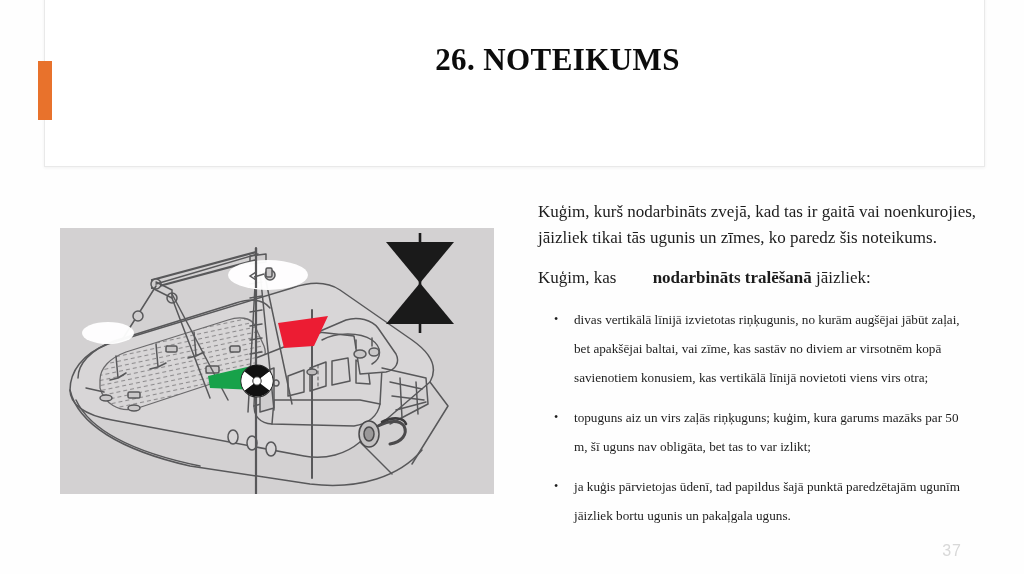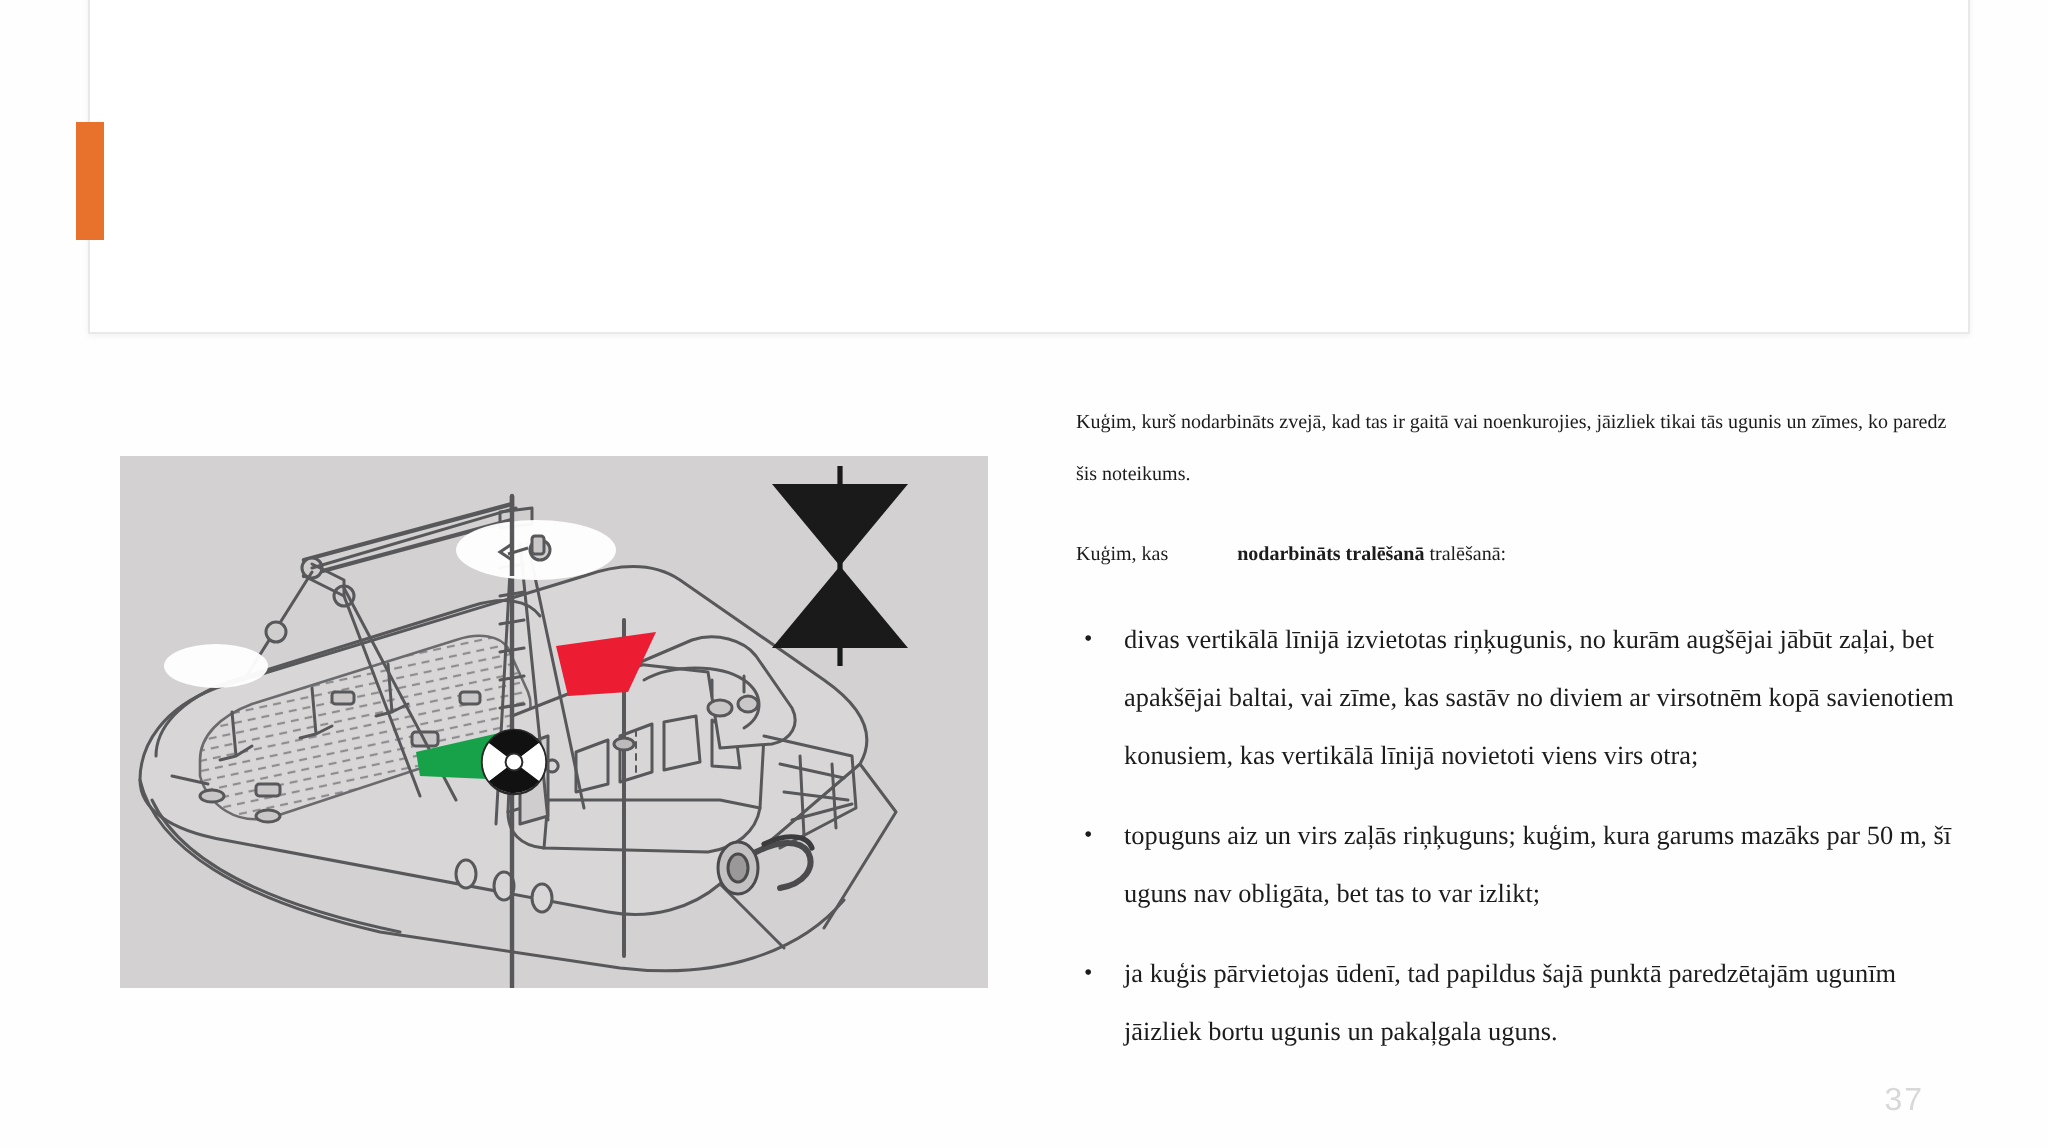--- a/index.html
+++ b/index.html
@@ -73,29 +73,29 @@
 
   
   .body-col {
     position: absolute;
     left: 538px;
     top: 199px;
     width: 446px;
   }
   .para {
     font-family: "Liberation Serif", serif;
-    font-size: 10px;
+    font-size: 17px;
     line-height: 26px;
     color: #1c1c1c;
     margin: 0 0 14px 0;
   }
   .para b { font-weight: bold; margin-left: 32px; }
   .bullets {
     list-style: none;
-    margin: 0;
+    margin: 12px;
     padding: 0;
   }
   .bullet {
     position: relative;
     font-family: "Liberation Serif", serif;
     font-size: 13.2px;
     line-height: 29px;
     color: #1c1c1c;
     padding-left: 24px;
     margin-bottom: 11px;
@@ -120,20 +120,21 @@
     letter-spacing: 1px;
   }
 </style>
 </head>
 <body>
 
 <div class="slide">
 
   <div class="title-card">
     <div class="title-text">
+      <span class="title-line">26. NOTEIKUMS</span>
     </div>
   </div>
   <div class="accent-bar"></div>
 
   <div class="illustration">
     <svg width="434" height="266" viewBox="0 0 434 266">
       <defs>
         <pattern id="deckhatch" width="7" height="5" patternUnits="userSpaceOnUse" patternTransform="rotate(-12)">
           <path d="M0 2.5 h4" stroke="#8e8c8e" stroke-width="1.1" fill="none"></path>
         </pattern>
@@ -266,21 +267,21 @@
         <path d="M326 14 L394 14 L360 55 Z" fill="#1a1a1a"></path>
         <path d="M360 55 L394 96 L326 96 Z" fill="#1a1a1a"></path>
       </g>
     </svg>
   </div>
 
   <div class="body-col">
 
     <p class="para">Kuģim, kurš nodarbināts zvejā, kad tas ir gaitā vai noenkurojies, jāizliek tikai tās ugunis un zīmes, ko paredz šis noteikums.</p>
 
-    <p class="para"><span>Kuģim, kas </span><b>nodarbināts tralēšanā</b><span> tralēšanā:</span></p>
+    <p class="para"><span>Kuģim, kas </span><b>nodarbināts tralēšanā</b><span> jāizliek:</span></p>
 
     <ul class="bullets">
       <li class="bullet">divas vertikālā līnijā izvietotas riņķugunis, no kurām augšējai jābūt zaļai, bet apakšējai baltai, vai zīme, kas sastāv no diviem ar virsotnēm kopā savienotiem konusiem, kas vertikālā līnijā novietoti viens virs otra;</li>
       <li class="bullet">topuguns aiz un virs zaļās riņķuguns; kuģim, kura garums mazāks par 50 m, šī uguns nav obligāta, bet tas to var izlikt;</li>
       <li class="bullet">ja kuģis pārvietojas ūdenī, tad papildus šajā punktā paredzētajām ugunīm jāizliek bortu ugunis un pakaļgala uguns.</li>
     </ul>
   </div>
 
   <div class="page-number">37</div>
 

